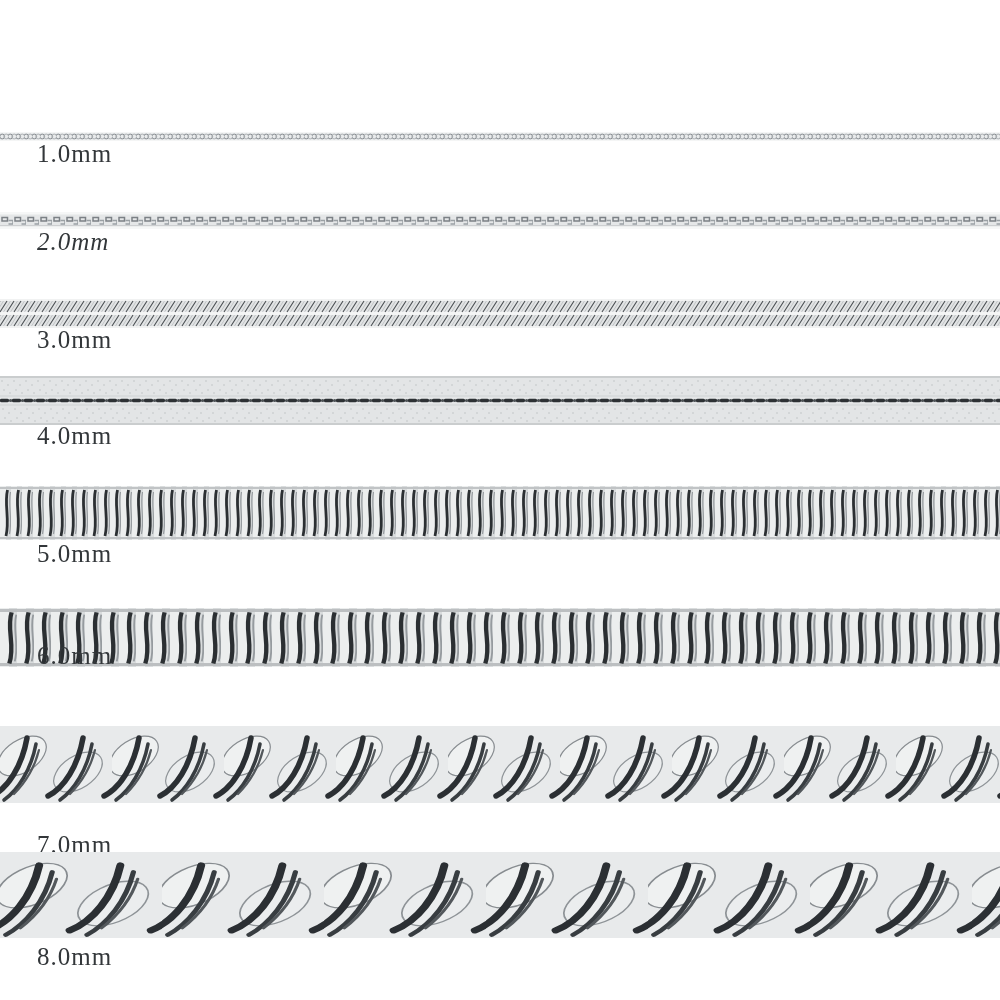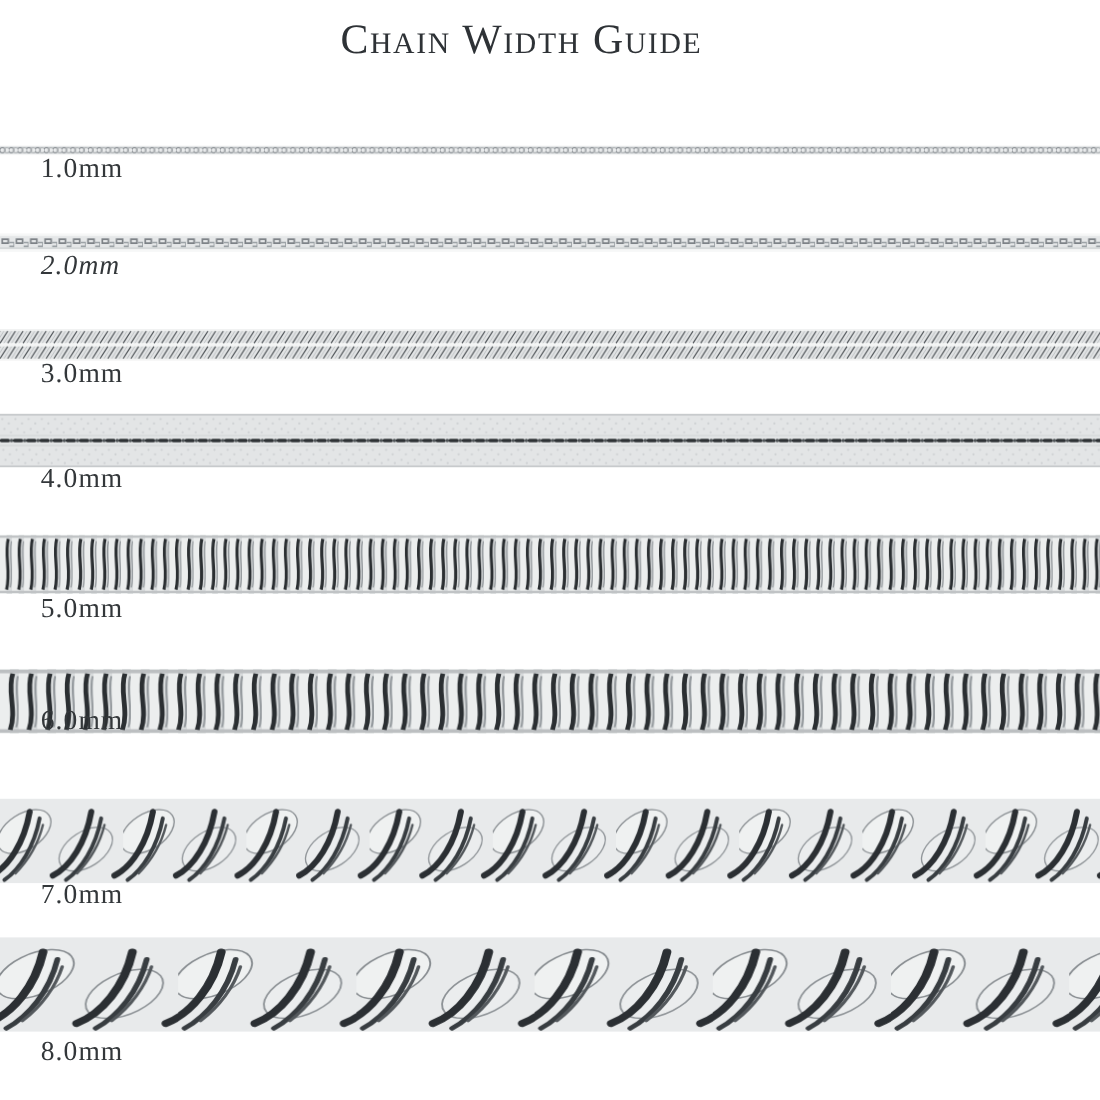--- a/index.html
+++ b/index.html
@@ -42,21 +42,21 @@
     line-height: 1;
     letter-spacing: 1px;
     color: #33373a;
   }
   .l1 { top: 141px; }
   .l2 { top: 229px; font-style: italic; }
   .l3 { top: 327px; }
   .l4 { top: 423px; }
   .l5 { top: 541px; }
   .l6 { top: 643px; }
-  .l7 { top: 801px; }
+  .l7 { top: 832px; }
   .l8 { top: 944px; }
   .defs { position: absolute; width: 0; height: 0; }
 </style>
 </head>
 <body>
 
 <div class="stage">
 
   <svg class="defs" aria-hidden="true">
     <defs>
@@ -144,21 +144,20 @@
         <rect width="112" height="77" fill="#e8eaeb"></rect>
         <use href="#ropeUnit"></use>
       </pattern>
       <pattern id="p8" width="162" height="86" patternUnits="userSpaceOnUse">
         <rect width="162" height="86" fill="#e8eaeb"></rect>
         <use href="#ropeUnit" transform="scale(1.45,1.12)"></use>
       </pattern>
     </defs>
   </svg>
 
-  <h1 class="title">Chain Width Guide</h1>
 
   <div class="chain c1">
     <svg width="1000" height="11">
         <rect width="1000" height="11" fill="url(#p1)"></rect>
       </svg>
   </div>
   <div class="lbl l1">1.0mm</div>
 
   <div class="chain c2">
     <svg width="1000" height="17">

